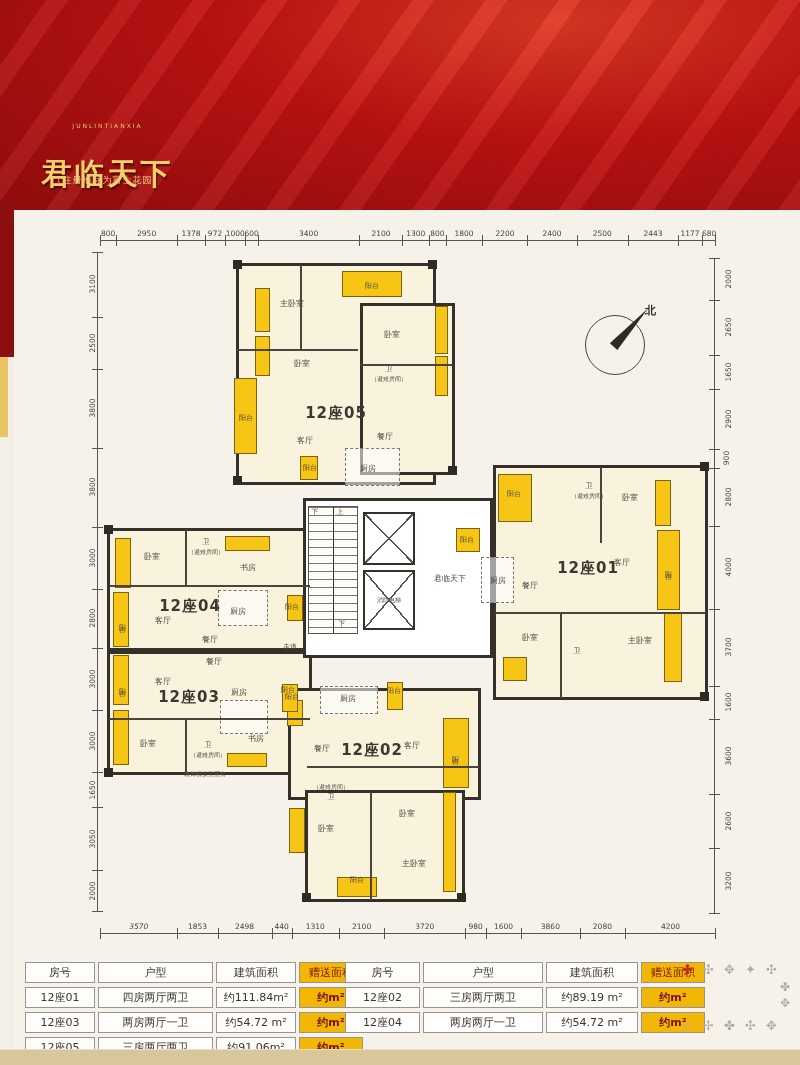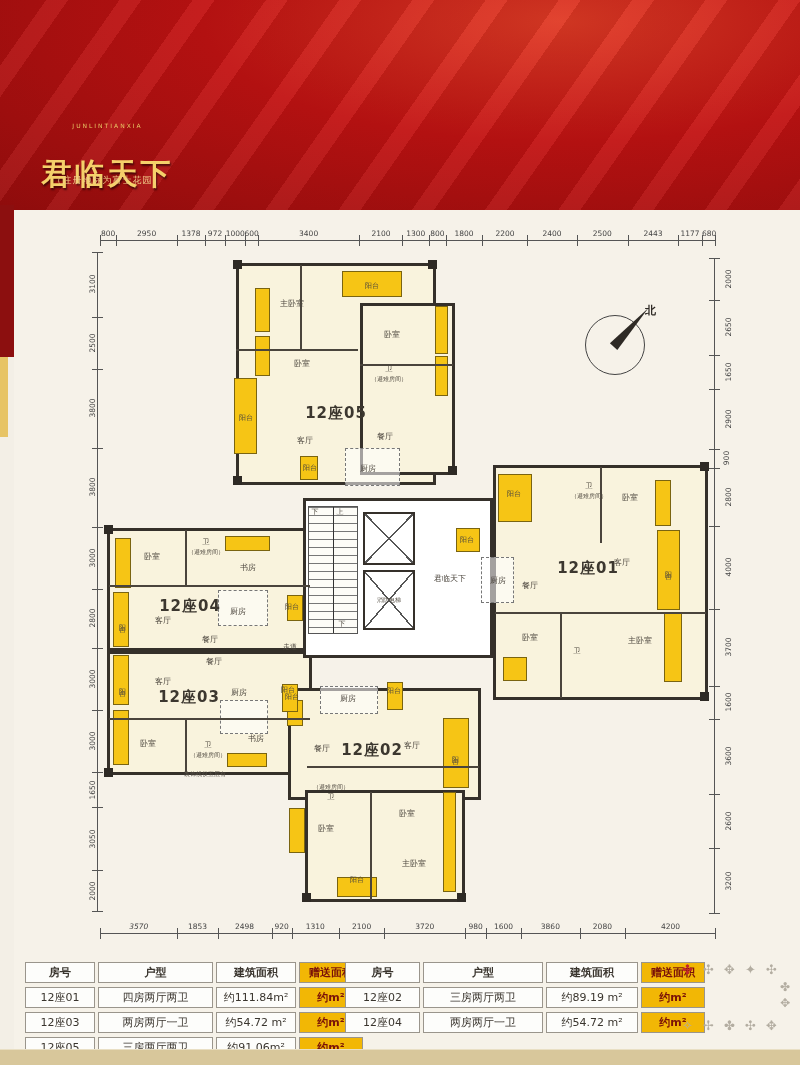--- a/index.html
+++ b/index.html
@@ -104,21 +104,21 @@
   .needle{position:absolute;left:50%;top:50%;width:0;height:0;
     border-left:5px solid transparent;border-right:5px solid transparent;border-bottom:52px solid #2e2a25;
     transform:translate(-50%,-96%) rotate(42deg);transform-origin:50% 96%;}
   .north{position:absolute;left:645px;top:303px;font-size:11px;font-weight:bold;color:#2e2a25;}
   
   .tbl{position:absolute;display:flex;flex-direction:column;gap:4px;}
   .trow{display:flex;gap:3px;height:21px;}
   .tcell{box-sizing:border-box;border:1px solid #9a958c;background:#fdfdfb;
     display:flex;align-items:center;justify-content:center;
     font-size:11px;color:#3a352e;}
-  .trow.head .tcell{font-weight:bold;}
+  .trow.head .tcell{font-weight:normal;}
   .tcell.gift{background:#f2b705;color:#7a1208;font-weight:bold;}
   .band{position:absolute;left:0;bottom:0;width:800px;height:15px;background:#d8c79b;border-top:1px solid #e9dfc4;}
   .ornaments{position:absolute;left:682px;top:962px;width:112px;color:#b3ada1;}
   .orn-row1{font-size:13px;letter-spacing:3px;}
   .orn-row1 .first{color:#c2262a;}
   .orn-col{position:absolute;right:2px;top:18px;font-size:12px;writing-mode:vertical-rl;letter-spacing:2px;}
   .orn-row2{position:absolute;left:0;top:56px;font-size:13px;letter-spacing:3px;}
 </style>
 </head>
 <body>
@@ -190,21 +190,21 @@
     <div class="seg" style="flex-grow: 3570; font-style: italic;">
       <b>3570</b>
     </div>
     <div class="seg" style="flex-grow: 1853;">
       <b>1853</b>
     </div>
     <div class="seg" style="flex-grow: 2498;">
       <b>2498</b>
     </div>
     <div class="seg" style="flex-grow: 920;">
-      <b>920</b>
+      <b>440</b>
     </div>
     <div class="seg" style="flex-grow: 2180;">
       <b>1310</b>
     </div>
     <div class="seg" style="flex-grow: 2100;">
       <b>2100</b>
     </div>
     <div class="seg" style="flex-grow: 3720;">
       <b>3720</b>
     </div>

